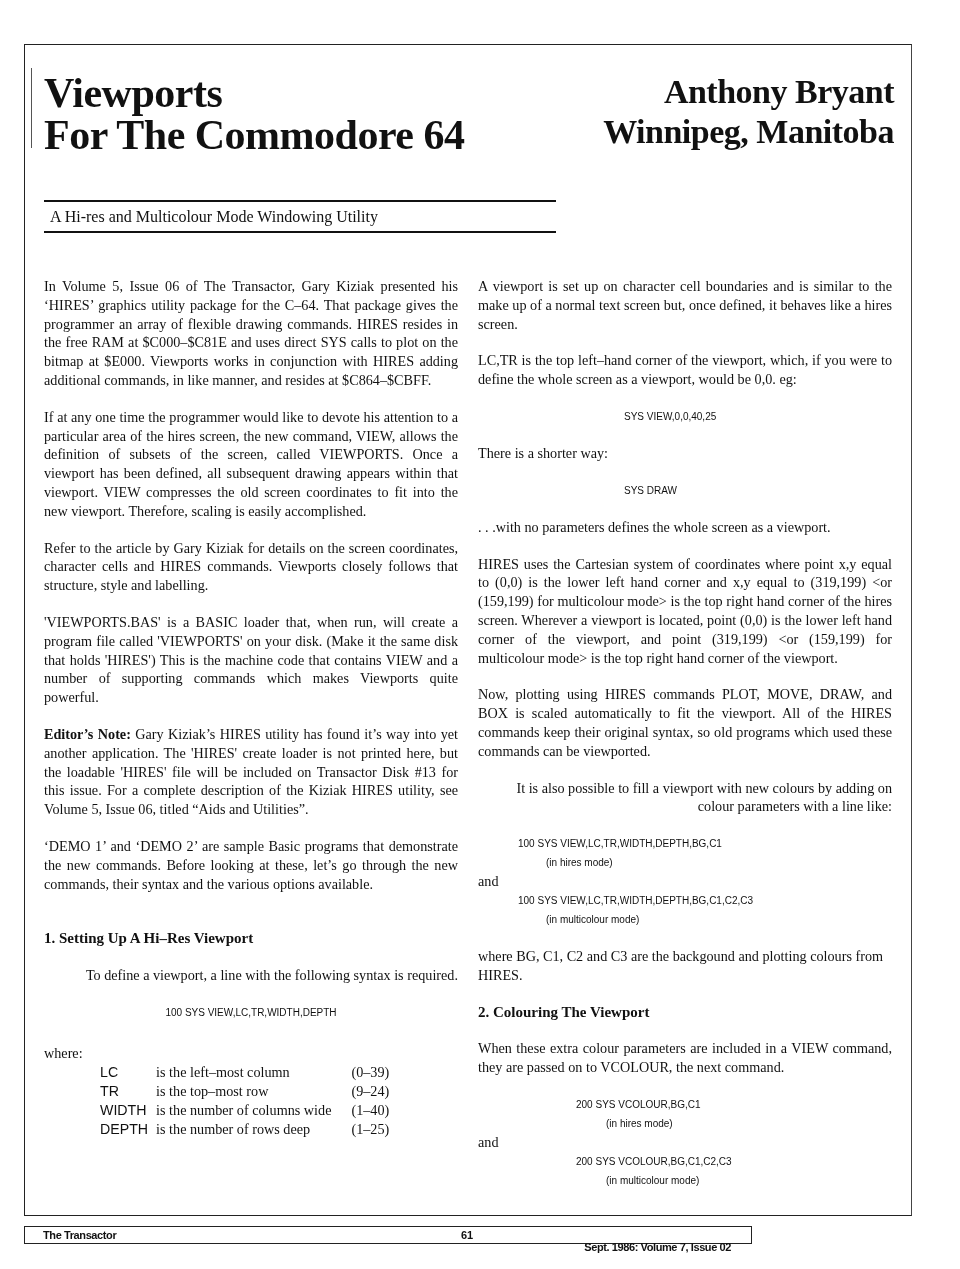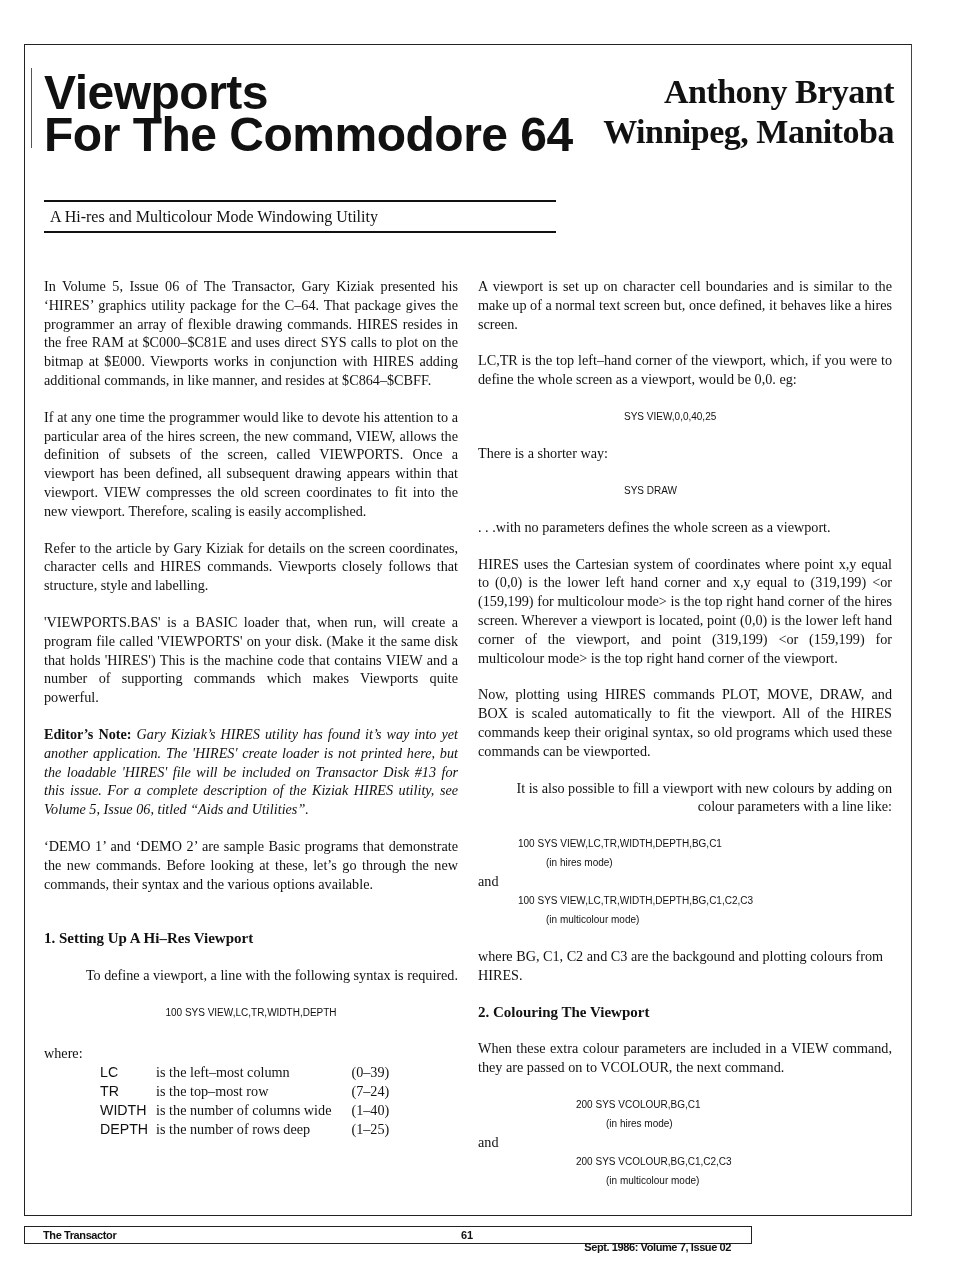--- a/index.html
+++ b/index.html
@@ -1,31 +1,31 @@
 <!DOCTYPE html>
 <html><head>
 <meta charset="utf-8">
 <style>
   html, body { margin:0; padding:0; background:#ffffff; }
   body { width:960px; height:1269px; position:relative; overflow:hidden; color:#111; font-family:"Liberation Serif", serif; }
   .frame { position:absolute; left:24px; top:44px; width:888px; height:1172px; border:1px solid #222; border-right:1px solid #444; box-sizing:border-box; }
   .left-rule { position:absolute; left:31px; top:68px; width:1px; height:80px; background:#555; }
-  .title { position:absolute; left:44px; top:72px; font-family:Liberation Sans, sans-serif; font-weight:bold; font-size:48px; line-height:42px; letter-spacing:-0.5px; }
+  .title { position:absolute; left:44px; top:72px; font-family:Liberation Serif, serif; font-weight:bold; font-size:42px; line-height:42px; letter-spacing:-0.5px; }
   .author { position:absolute; right:66px; top:72px; text-align:right; font-family:"Liberation Serif", serif; font-weight:bold; font-size:34px; line-height:40px; letter-spacing:-0.5px; }
   .subtitle-box { position:absolute; left:44px; top:200px; width:512px; border-top:2px solid #111; border-bottom:2px solid #111; height:33px; box-sizing:border-box; }
   .subtitle { position:absolute; left:6px; top:4px; font-family:"Liberation Serif", serif; font-size:16px; line-height:22px; }
   .col { position:absolute; font-family:"Liberation Serif", serif; font-size:14.2px; line-height:18.8px; text-align:justify; }
   .col-left { left:44px; top:277px; width:414px; }
   .col-right { left:478px; top:277px; width:414px; }
   .col p { margin:0 0 18px 0; }
   .code { font-family:"Liberation Sans", sans-serif; font-size:10px; line-height:19px; text-align:left; white-space:pre; }
   .center { text-align:center; }
   .h { font-weight:bold; font-size:15px; margin:0 0 18px 0; }
   .editor-label { font-weight:bold; }
-  .italic { font-style:italic; }
+  .italic { }
   table.params { border-collapse:collapse; margin-left:56px; font-size:14.2px; line-height:19px; }
   table.params td { padding:0 6px 0 0; vertical-align:top; }
   table.params td.code-cell { font-family:"Liberation Sans", sans-serif; padding-right:8px; }
   table.params td.range { padding-left:14px; padding-right:0; }
   .footer { position:absolute; left:24px; top:1226px; width:728px; height:18px; border:1px solid #222; box-sizing:border-box; font-family:"Liberation Sans", sans-serif; font-weight:bold; font-size:11px; line-height:16px; }
   .footer .f-left { position:absolute; left:18px; top:0; letter-spacing:-0.4px; }
   .footer .f-center { position:absolute; left:436px; top:0; }
   .footer .f-right { position:absolute; right:20px; top:12px; letter-spacing:-0.4px; }
 </style>
 </head>
@@ -63,21 +63,21 @@
   <table class="params">
     <tbody>
         <tr>
       <td class="code-cell">LC</td>
       <td>is the left–most column</td>
       <td class="range">(0–39)</td>
     </tr>
     <tr>
       <td class="code-cell">TR</td>
       <td>is the top–most row</td>
-      <td class="range">(7–24)</td>
+      <td class="range">(9–24)</td>
     </tr>
     <tr>
       <td class="code-cell">WIDTH</td>
       <td>is the number of columns wide</td>
       <td class="range">(1–40)</td>
     </tr>
     <tr>
       <td class="code-cell">DEPTH</td>
       <td>is the number of rows deep</td>
       <td class="range">(1–25)</td>

